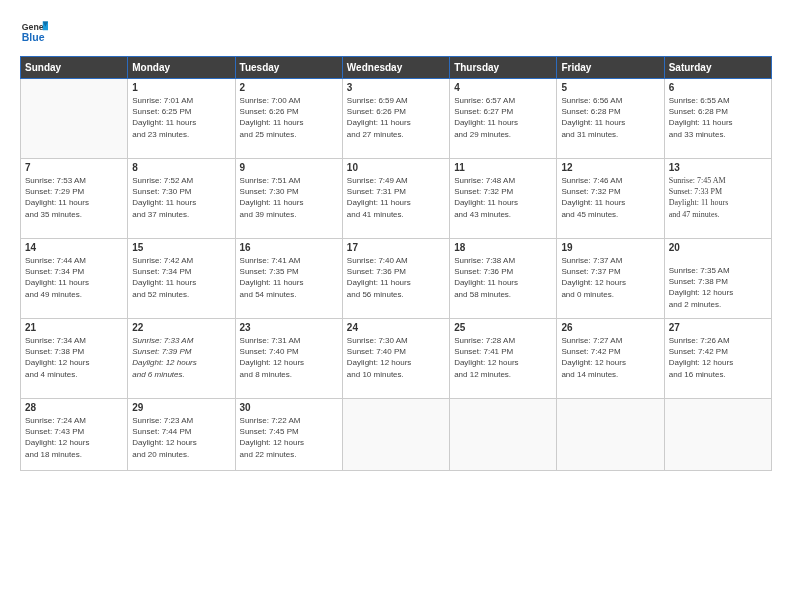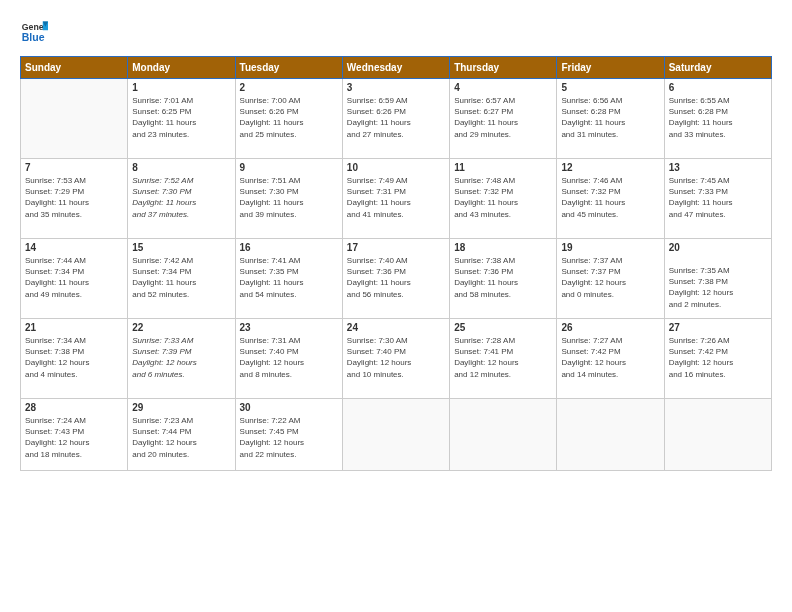--- a/index.html
+++ b/index.html
@@ -49,21 +49,21 @@
     .subtitle {
       font-size: 13px;
       color: #555;
     }
     .calendar {
       width: 100%;
       border-collapse: collapse;
       font-size: 8.5px;
     }
     .calendar th {
-      background-color: #a16207;
+      background-color: #404040;
       color: #fff;
       padding: 5px 4px;
       text-align: left;
       font-size: 10px;
       font-weight: bold;
       border: 1px solid #2b6bbf;
     }
     .calendar td {
       border: 1px solid #ccc;
       vertical-align: top;
@@ -177,21 +177,21 @@
         <tr>
           <td>
             <span class="day-number">7</span>
             <div class="day-info" style="white-space: pre-line;">Sunrise: 7:53 AM
 Sunset: 7:29 PM
 Daylight: 11 hours
 and 35 minutes.</div>
           </td>
           <td>
             <span class="day-number">8</span>
-            <div class="day-info" style="white-space: pre-line; font-style: italic;">Sunrise: 7:52 AM
+            <div class="day-info" style="white-space: pre-line;">Sunrise: 7:52 AM
 Sunset: 7:30 PM
 Daylight: 11 hours
 and 37 minutes.</div>
           </td>
           <td>
             <span class="day-number">9</span>
             <div class="day-info" style="white-space: pre-line;">Sunrise: 7:51 AM
 Sunset: 7:30 PM
 Daylight: 11 hours
 and 39 minutes.</div>
@@ -212,21 +212,21 @@
           </td>
           <td>
             <span class="day-number">12</span>
             <div class="day-info" style="white-space: pre-line;">Sunrise: 7:46 AM
 Sunset: 7:32 PM
 Daylight: 11 hours
 and 45 minutes.</div>
           </td>
           <td>
             <span class="day-number">13</span>
-            <div class="day-info" style="white-space: pre-line;">Sunrise: 7:45 AM
+            <div class="day-info" style="white-space: pre-line; font-family: Liberation Serif, serif;">Sunrise: 7:45 AM
 Sunset: 7:33 PM
 Daylight: 11 hours
 and 47 minutes.</div>
           </td>
         </tr>
         <tr>
           <td>
             <span class="day-number">14</span>
             <div class="day-info" style="white-space: pre-line;">Sunrise: 7:44 AM
 Sunset: 7:34 PM

